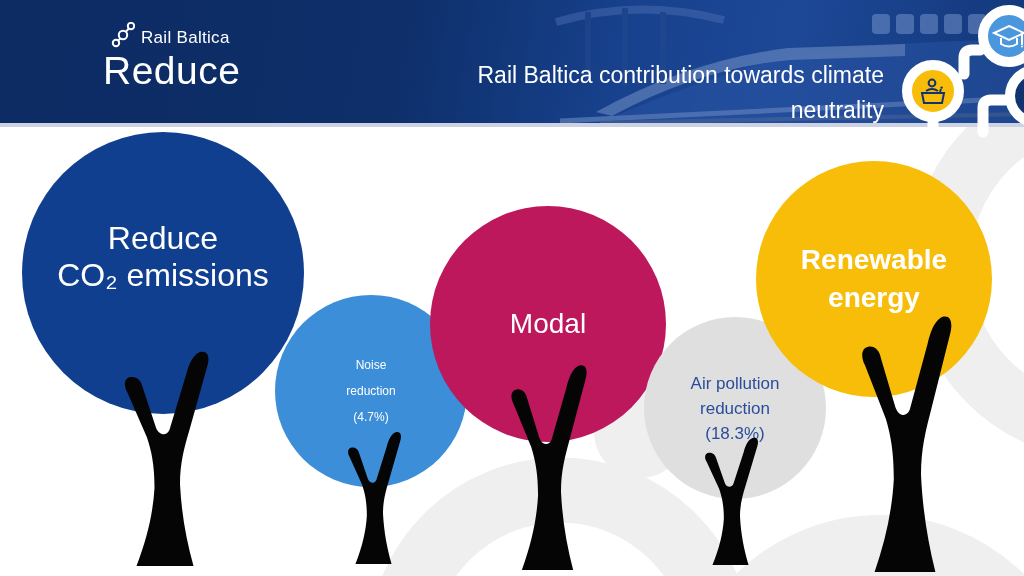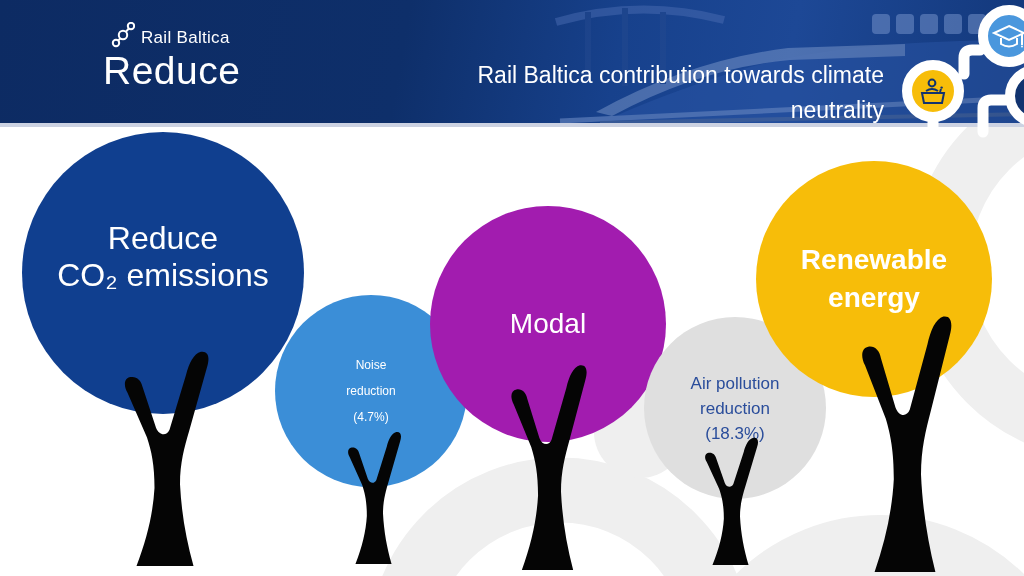--- a/index.html
+++ b/index.html
@@ -69,21 +69,21 @@
 
     </div>
   </div>
   <div class="canopy c2" style="background: rgb(59, 142, 215); color: rgb(255, 255, 255);">
     <div class="canopy-text">
       <div class="cl">Noise</div>
       <div class="cl">reduction</div>
       <div class="cl">(4.7%)</div>
     </div>
   </div>
-  <div class="canopy c3" style="background: #a21caf; color: rgb(255, 255, 255);">
+  <div class="canopy c3" style="background: #be185d; color: rgb(255, 255, 255);">
     <div class="canopy-text">
       <div class="cl">Modal</div>
 
     </div>
   </div>
   <div class="canopy c4" style="background: rgb(223, 223, 223); color: rgb(42, 77, 155);">
     <div class="canopy-text">
       <div class="cl">Air pollution</div>
       <div class="cl">reduction</div>
       <div class="cl">(18.3%)</div>

